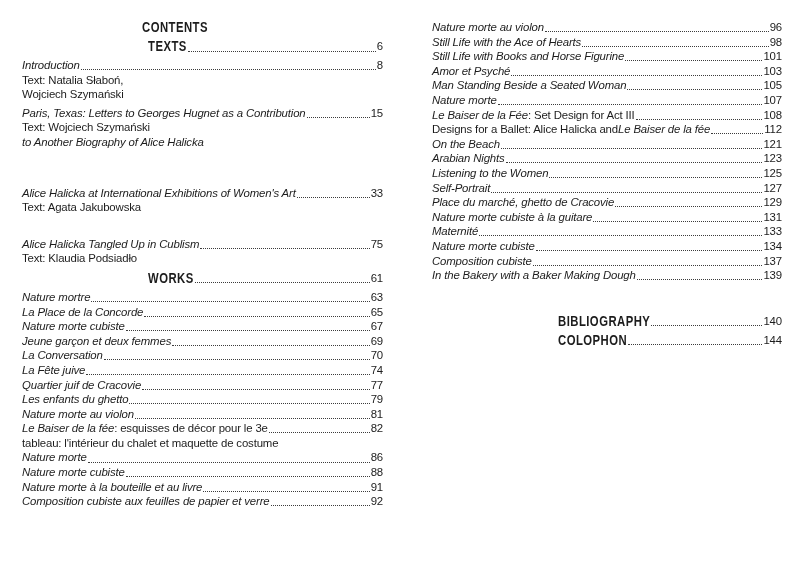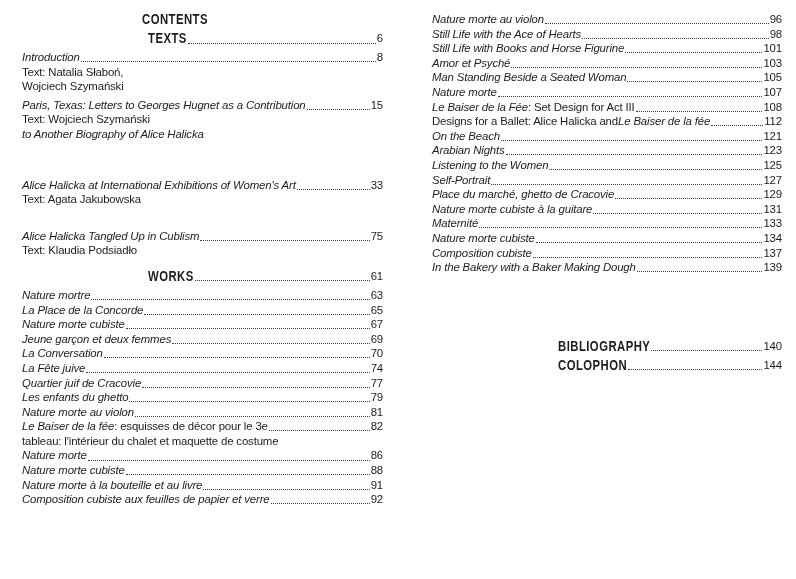--- a/index.html
+++ b/index.html
@@ -1,36 +1,36 @@
 <!DOCTYPE html>
 <html><head>
 <meta charset="utf-8">
 <style>
   html,body{margin:0;padding:0;background:#ffffff;}
   body{width:796px;height:579px;overflow:hidden;
        font-family:"Liberation Sans",sans-serif;color:#1c1c1c;}
   .page{box-sizing:border-box;width:796px;height:579px;
-        padding:12px 14px 0 22px;display:flex;}
+        padding:20px 14px 0 22px;display:flex;}
   .col{display:flex;flex-direction:column;}
   .col.left{width:361px;margin-right:49px;flex:0 0 auto;}
   .col.right{width:350px;flex:0 0 auto;}
   .row{display:flex;align-items:flex-end;line-height:14.6px;
        font-size:11.4px;letter-spacing:-0.15px;white-space:nowrap;}
   .title-seg{flex:0 0 auto;}
   .it{font-style:italic;}
   .leader{flex:1 1 0;min-width:6px;border-bottom:1.6px dotted #3c3c3c;
           margin:0 1px 2.5px 1px;}
   .page-num{flex:0 0 auto;font-style:normal;}
   .h-row{line-height:15px;}
   .h-spacer{width:126px;flex:0 0 auto;}
   .c-spacer{width:120px;flex:0 0 auto;}
   .h-text{font-weight:700;font-size:14.5px;letter-spacing:0.6px;
           display:inline-block;transform:scaleX(0.78);
-          transform-origin:0 100%;flex:0 0 auto;}.g16{margin-top:4px}.g17{margin-top:11px}.g20{margin-top:36px}.g22{margin-top:22px}
-  .g51{margin-top:64px}
+          transform-origin:0 100%;flex:0 0 auto;}.g16{margin-top:4px}.g17{margin-top:5px}.g20{margin-top:36px}.g22{margin-top:22px}
+  .g51{margin-top:31px}
 </style>
 </head>
 <body>
 
 <div class="page">
   <div class="col left" id="left-col">
       <div class="row h-row">
         <span class="c-spacer"></span>
         <span class="h-text" style="margin-right: -18.7px;">CONTENTS</span>
       </div>

